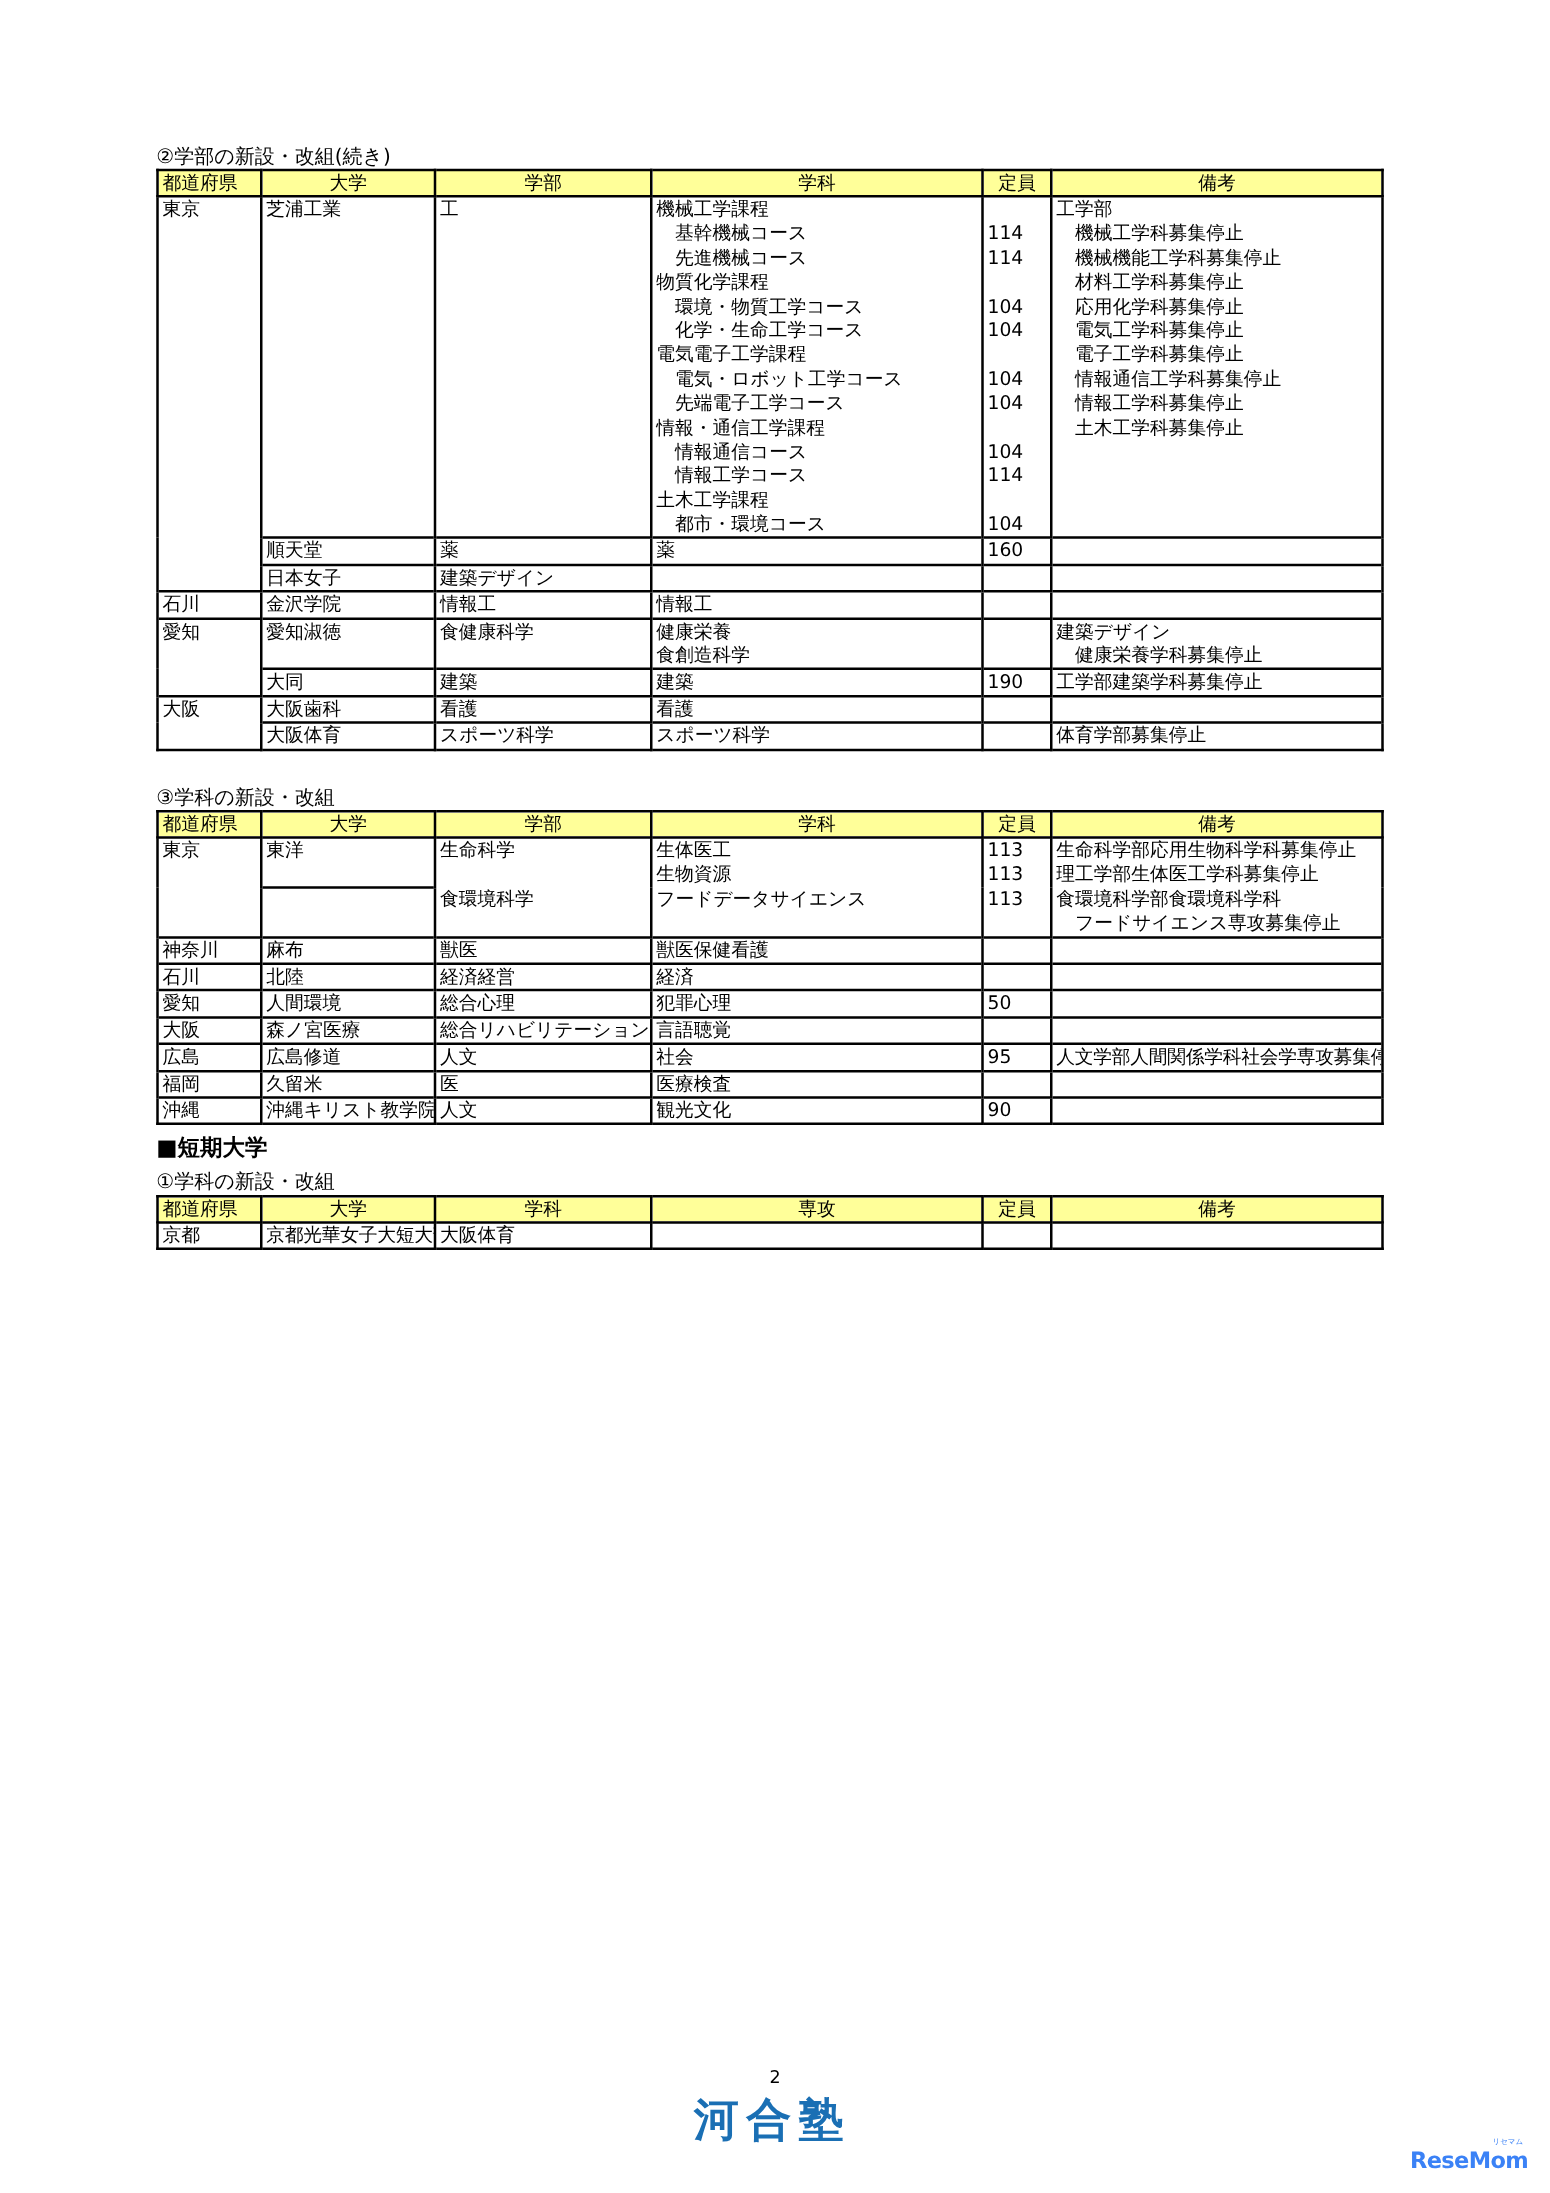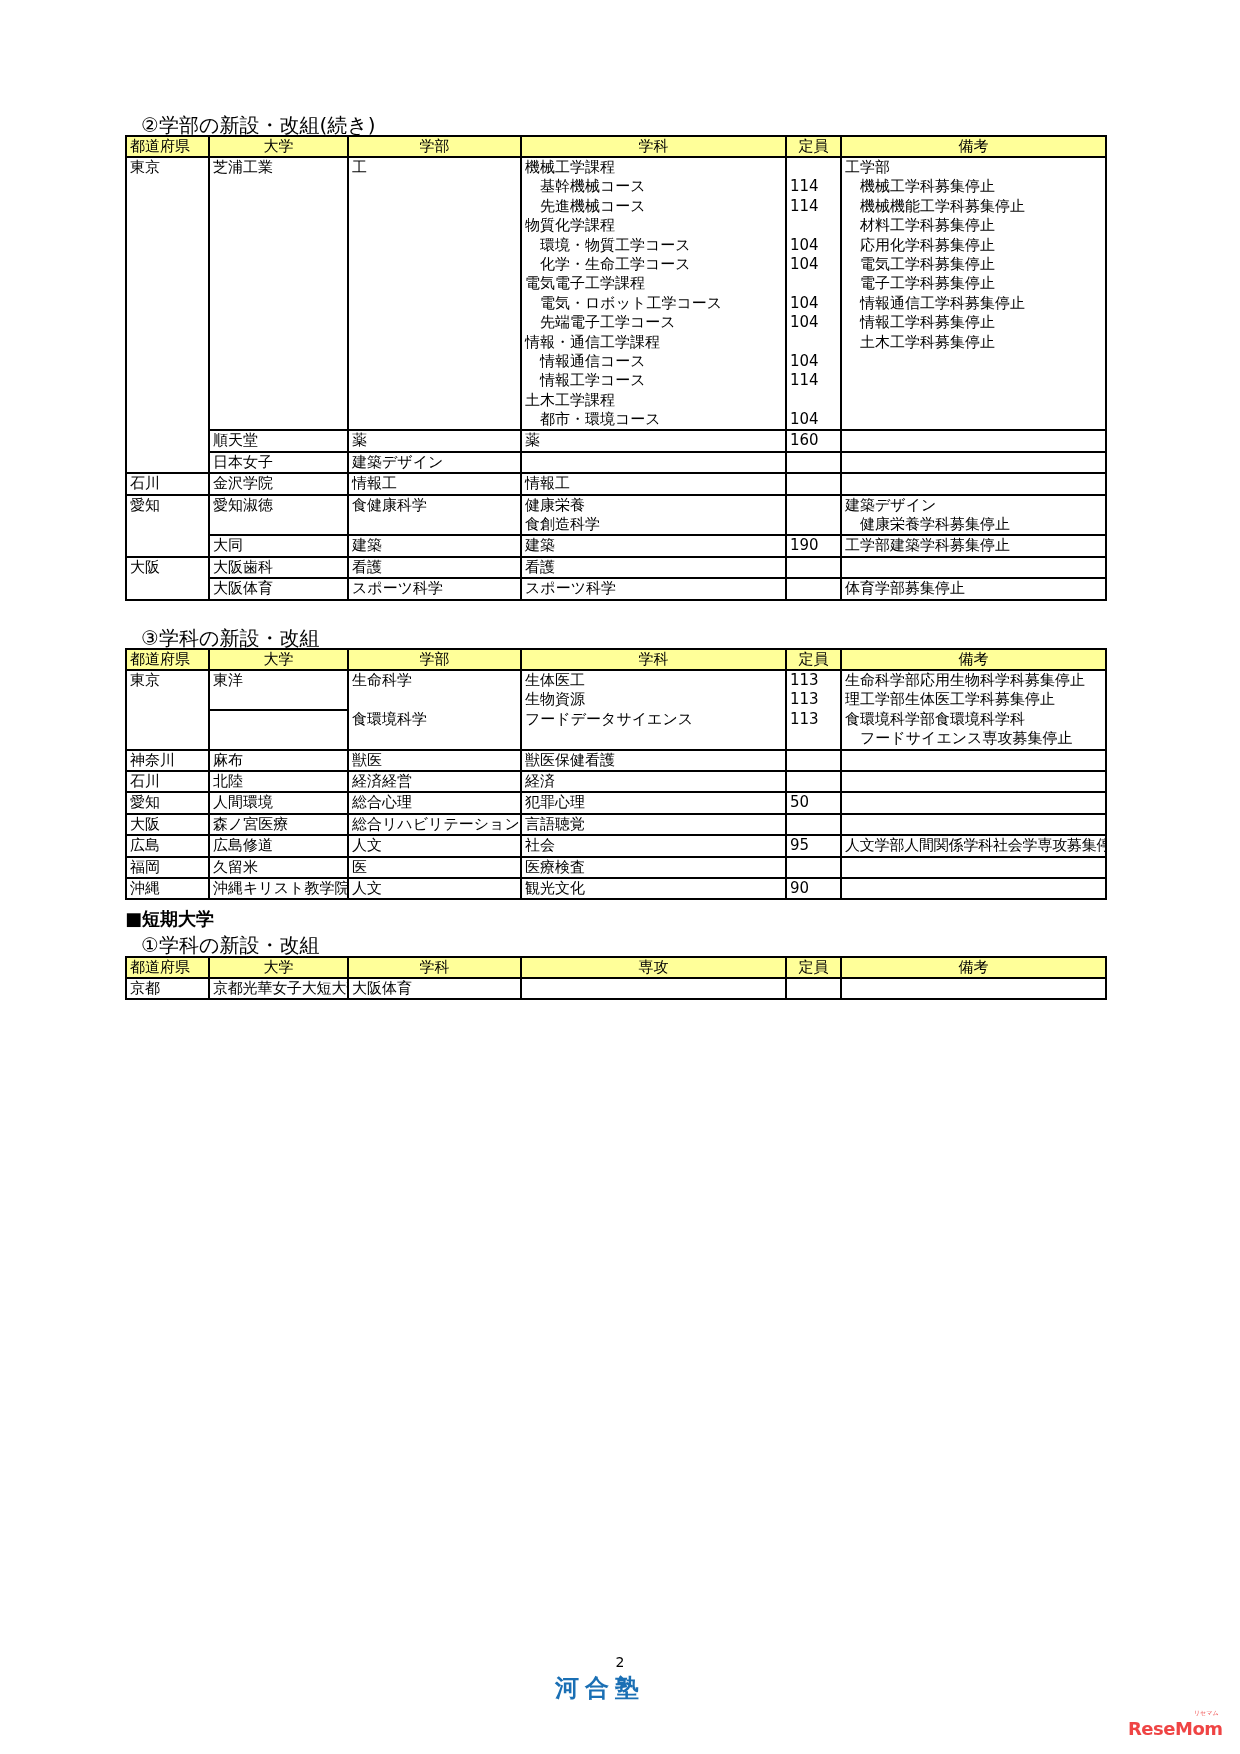--- a/index.html
+++ b/index.html
@@ -1,36 +1,36 @@
 <!DOCTYPE html>
 <html><head>
 <meta charset="utf-8">
 <style>
   html, body { margin: 0; padding: 0; background: #ffffff; }
   body { width: 1240px; height: 1754px; position: relative; overflow: hidden;
          font-family: "DejaVu Sans", "Liberation Sans", sans-serif; color: #000; }
   .page { position: absolute; left: 125px; top: 0; width: 980px; }
-  .sec-title { position: absolute; left: 16px; font-size: 20px; line-height: 22px; white-space: nowrap; letter-spacing: 0px; }
+  .sec-title { position: absolute; left: 0; font-size: 16px; line-height: 22px; white-space: nowrap; letter-spacing: 0px; }
   .big-title { position: absolute; left: 0; font-size: 18px; font-weight: bold; line-height: 24px; white-space: nowrap; }
   table.t { position: absolute; left: 0; border-collapse: collapse; table-layout: fixed; width: 980px; }
   table.t td, table.t th { border-left: 2px solid #000; border-right: 2px solid #000; padding: 0 3px;
        font-size: 15px; line-height: 19.4px; vertical-align: top; white-space: nowrap; overflow: hidden; font-weight: normal; }
   table.t th { background: #ffff99; border-top: 2.5px solid #000; border-bottom: 2.5px solid #000; text-align: center; height: 19px; line-height: 19px; }
   table.t th.left { text-align: left; margin-left: 40px; }
   table.t tr.grp td { border-top: 2px solid #000; }
   table.t tr.cont td { border-top: none; }
   table.t tr.cont td.newcell { border-top: 2px solid #000; }
   table.t tbody tr:last-child td { border-bottom: 2.5px solid #000; }
   td.num { text-align: left; padding-right: 3px !important; margin-left: 42px; }
   .line { display: block; height: 19.4px; }
   .small { font-size: 12px; }
   .tiny { font-size: 11.5px; letter-spacing: -0.2px; }
   .footer-num { position: absolute; left: 0; width: 1240px; top: 1654px; text-align: center; font-size: 14px; }
-  .logo { position: absolute; left: 555px; top: 1672px; font-size: 24px; font-weight: bold; color: #1a6fb4; letter-spacing: 6px; }
-  .wm { position: absolute; left: 1128px; top: 1718px; font-size: 18px; font-weight: bold; color: #ef4444; letter-spacing: -0.5px; }
+  .logo { position: absolute; left: 555px; top: 1672px; font-size: 36px; font-weight: bold; color: #1a6fb4; letter-spacing: 6px; }
+  .wm { position: absolute; left: 1128px; top: 1718px; font-size: 18px; font-weight: bold; color: #3b82f6; letter-spacing: -0.5px; }
   .wm small { position: absolute; top: -9px; right: 4px; font-size: 6px; font-weight: normal; letter-spacing: 0; }
   col.c1 { width: 83px; } col.c2 { width: 139px; } col.c3 { width: 173px; }
   col.c4 { width: 265px; } col.c5 { width: 55px; } col.c6 { width: 265px; }
 </style>
 </head>
 <body>
 
 <div class="page">
 
   <div class="sec-title" style="top:114px;">②学部の新設・改組(続き)</div>

